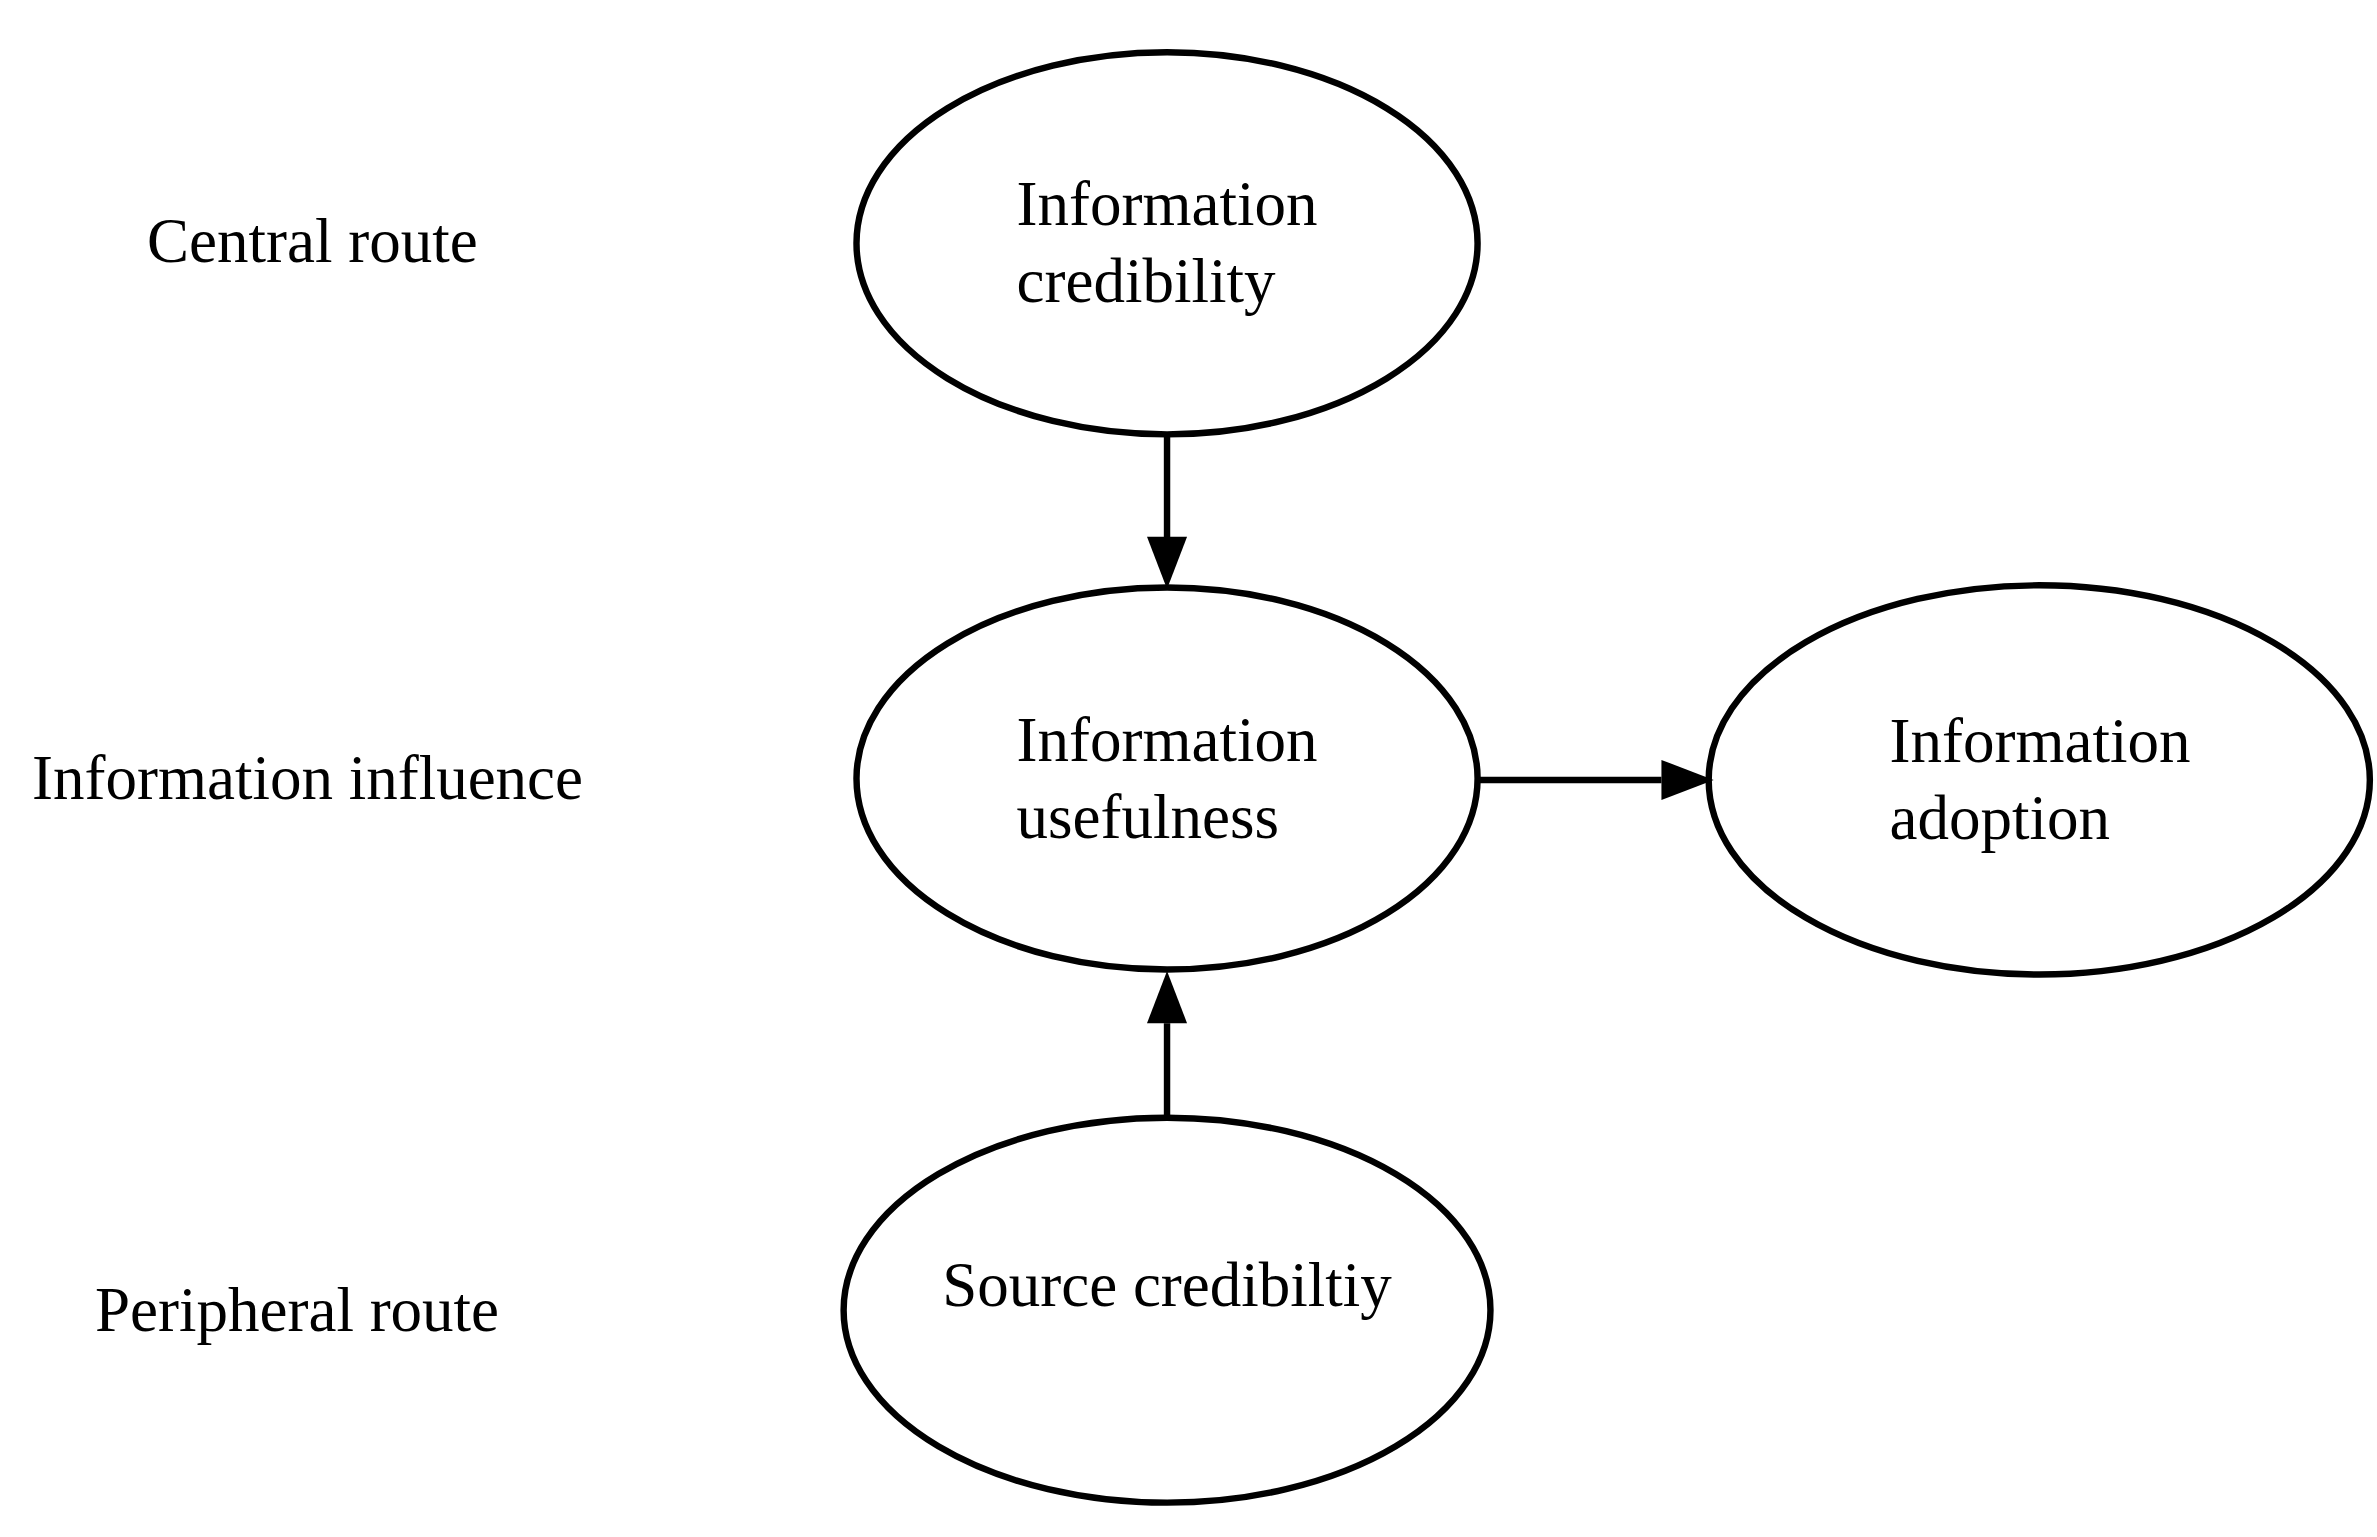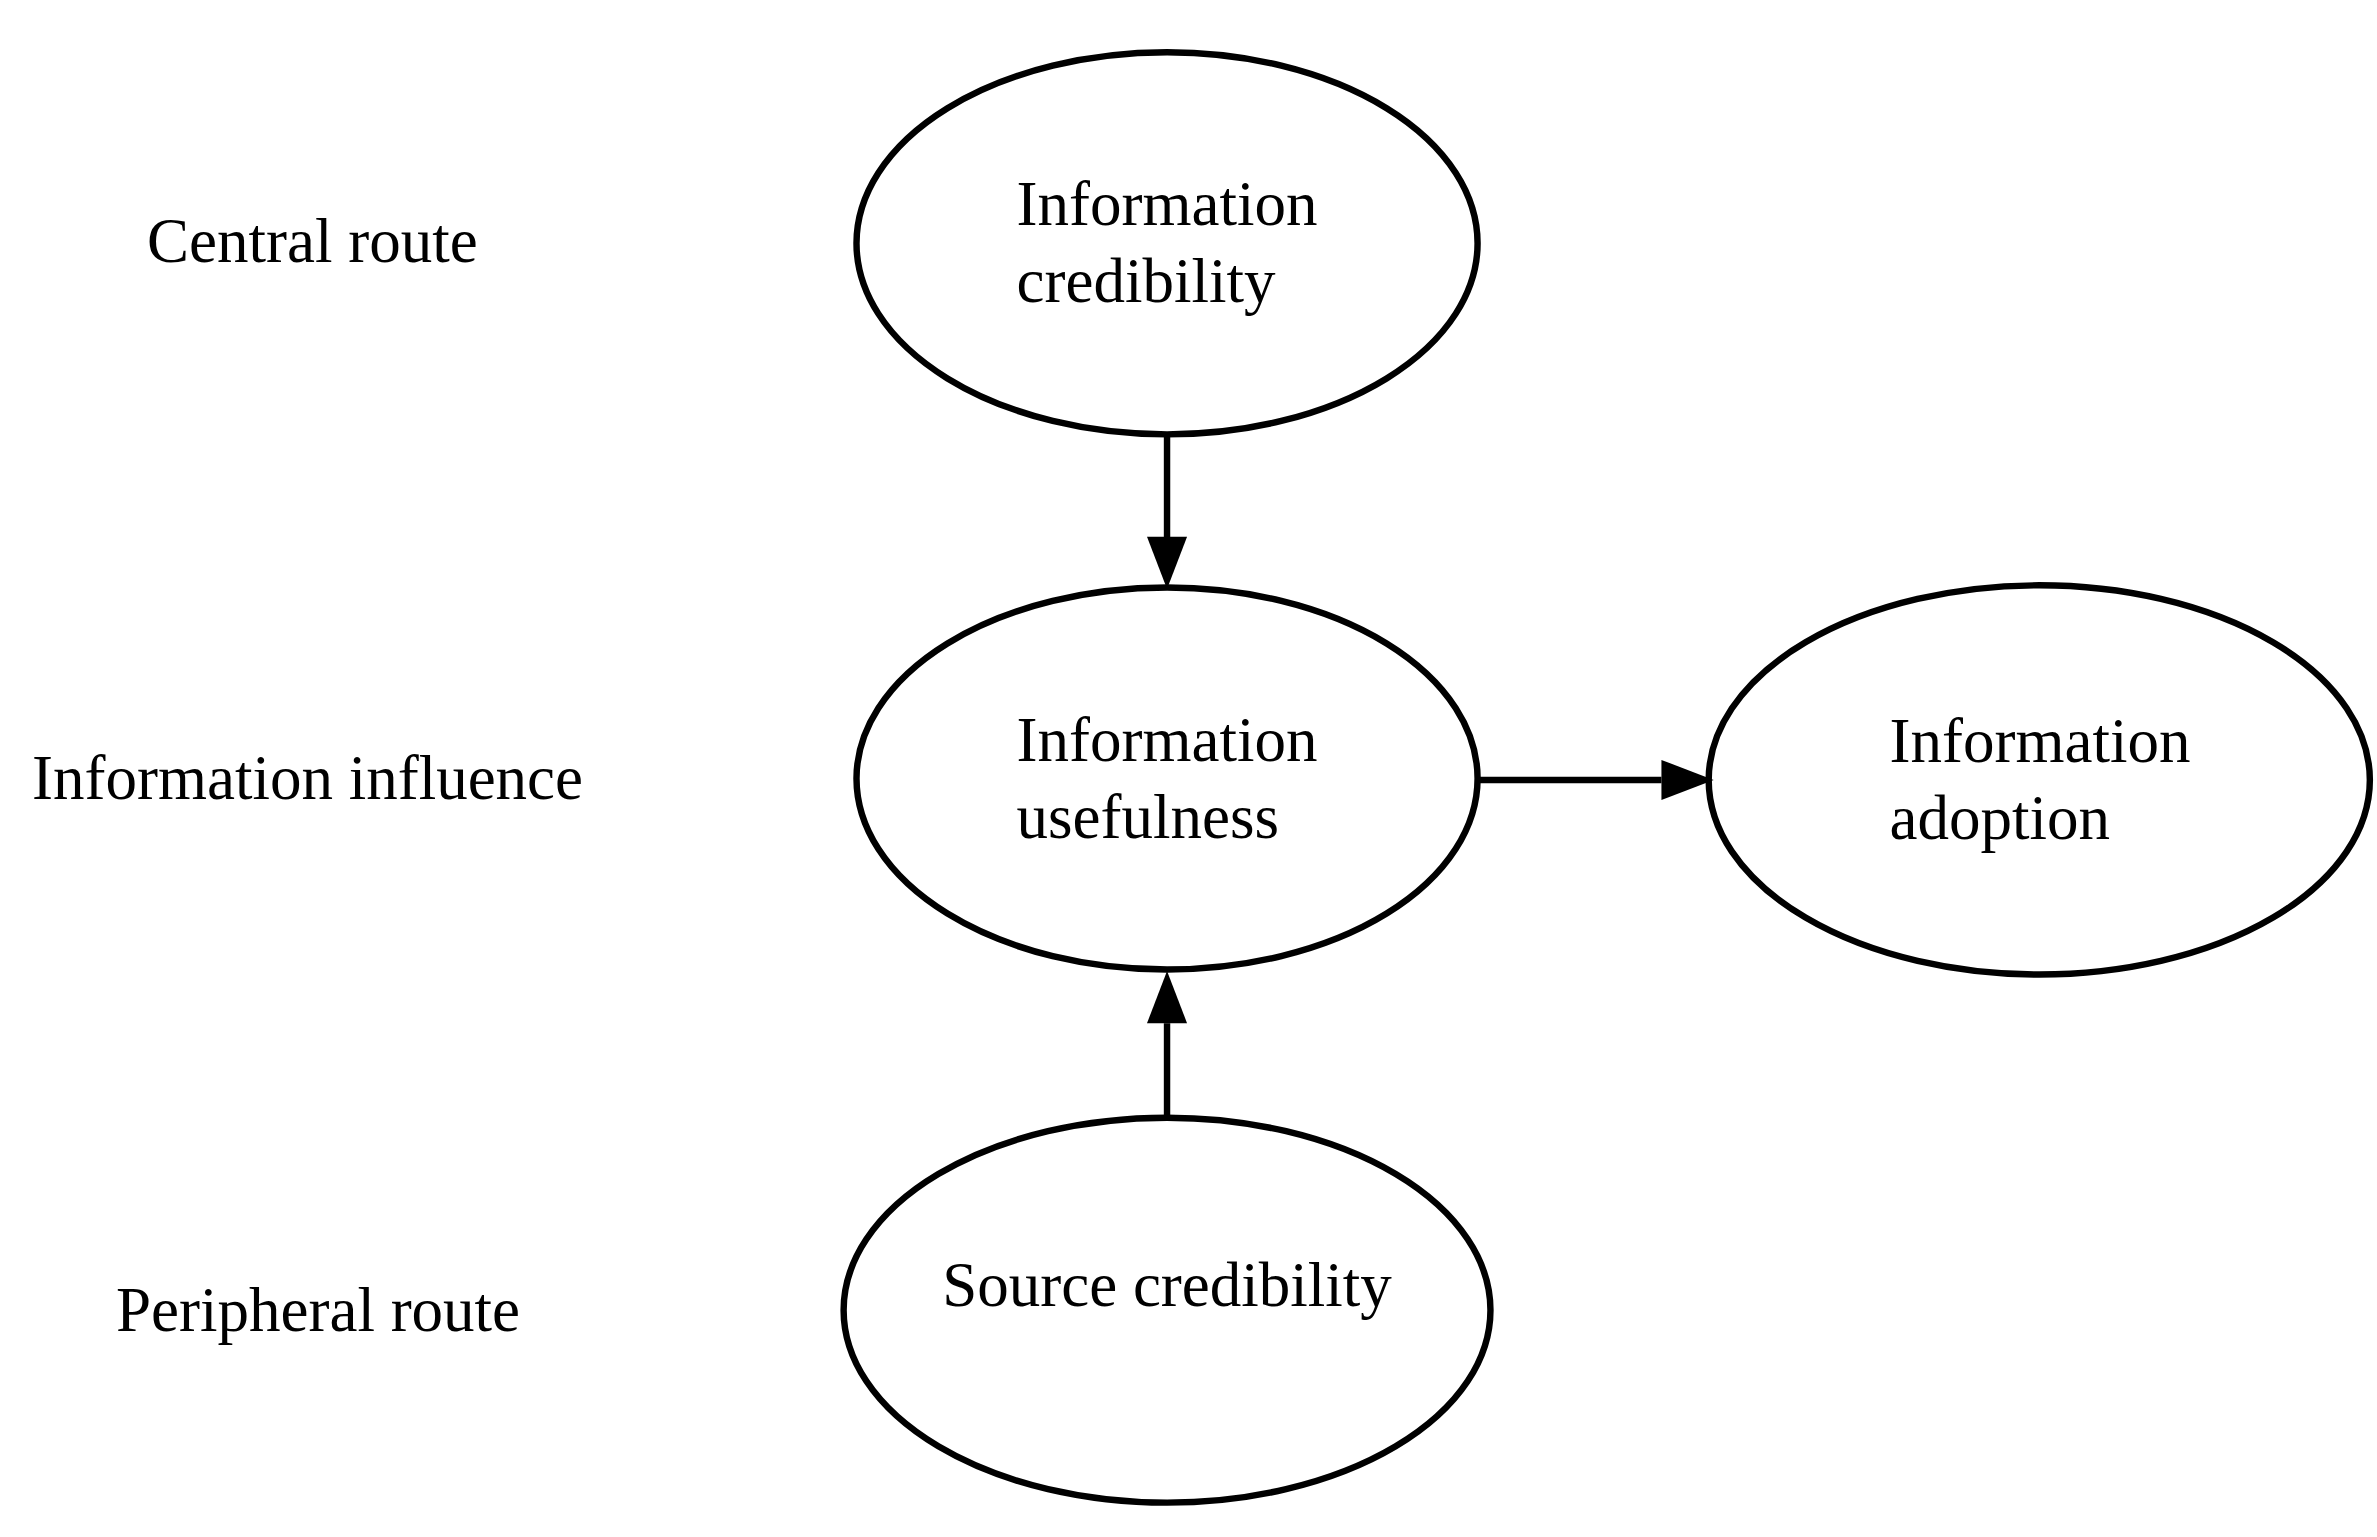--- a/index.html
+++ b/index.html
@@ -77,27 +77,27 @@
     <g>
       <line x1="2065" y1="1090" x2="2322" y2="1090"></line>
       <polygon points="2395,1090 2322,1062 2322,1118"></polygon>
     </g>
   </svg>
 
   <div class="row-label" style="left:147px; top:242px;text-align:right;">Central route</div>
 
   <div class="row-label" style="left:32px; top:779px;">Information influence</div>
 
-  <div class="row-label" style="left:116px; top:1311px;">Peripheral route</div>
+  <div class="row-label" style="left:95px; top:1311px;">Peripheral route</div>
 
   <div class="node-label" style="left:1167px; top:243px;">Information
 credibility</div>
 
   <div class="node-label" style="left:1167px; top:779px;">Information
 usefulness</div>
 
   <div class="node-label" style="left:2040px; top:780px;">Information
 adoption</div>
 
-  <div class="node-label" style="left:1167px; top:1285px;">Source credibility</div>
+  <div class="node-label" style="left:1167px; top:1285px;">Source credibiltiy</div>
 
 </div>
 
 
 </body></html>

